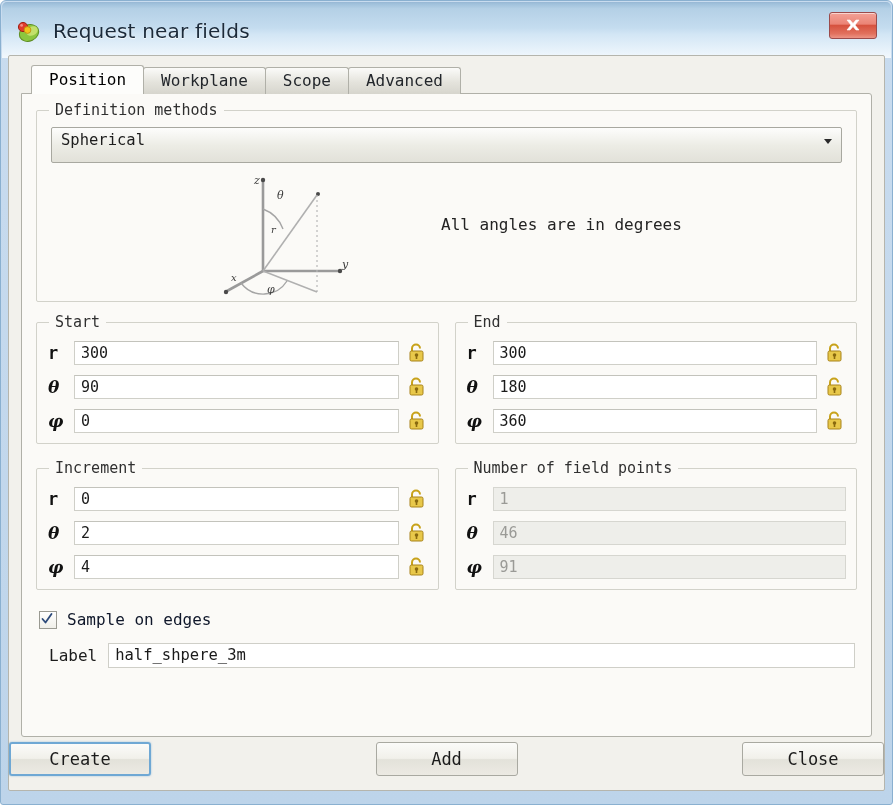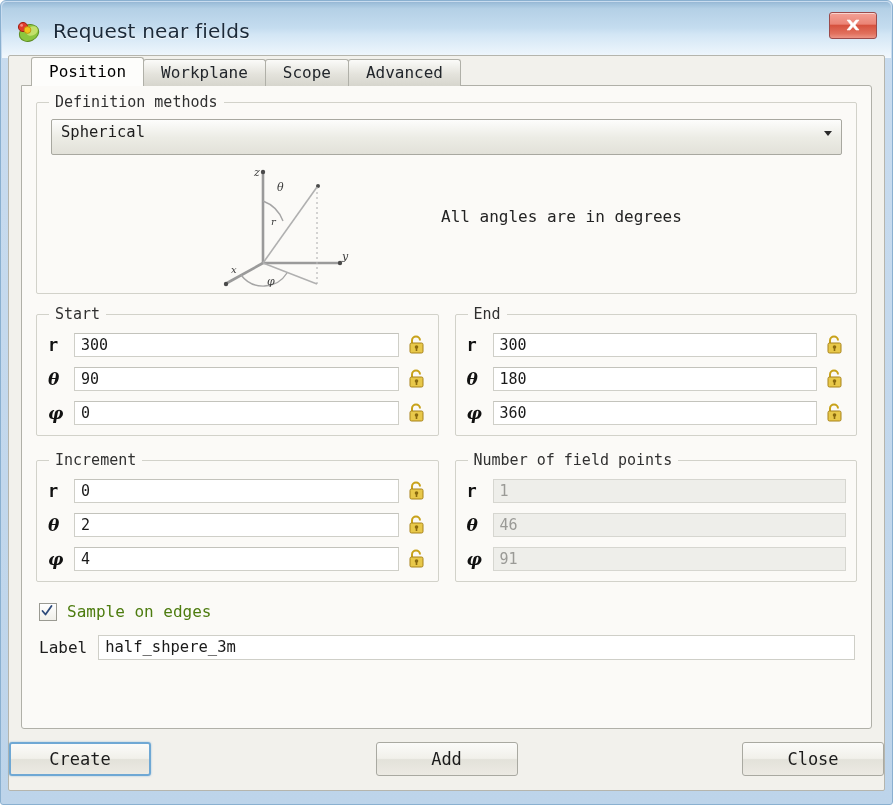--- a/index.html
+++ b/index.html
@@ -77,21 +77,21 @@
 
   
   #dialog-body {
     position: relative;
     z-index: 2;
     height: 736px;
     background: #f2f1ec;
     border: 1px solid #b5b5ad;
     border-radius: 2px;
     box-sizing: border-box;
-    padding: 2px 12px 0 12px;
+    padding: 10px 12px 0 12px;
   }
 
   
   #tab-strip {
     position: relative;
     height: 28px;
     margin-left: 10px;
     display: flex;
     align-items: flex-end;
     z-index: 3;
@@ -270,31 +270,31 @@
   #sample-checkbox {
     width: 16px; height: 16px;
     border: 1px solid #9a9a92;
     background: linear-gradient(to bottom,#ffffff,#f0efe9);
     position: relative;
     cursor: pointer;
     flex: 0 0 16px;
   }
   #checkbox-row .cb-label {
     font-size: 16px;
-    color: #4d7c0f;
+    color: #0f172a;
     margin-left: 10px;
     white-space: nowrap;
   }
 
   
   #label-row {
     display: flex;
     align-items: center;
     margin-top: 14px;
-    margin-left: 3px;
+    margin-left: 13px;
   }
   #label-row .lbl {
     font-size: 16px;
     color: #1c1c1c;
     margin-right: 11px;
     white-space: nowrap;
   }
   #label-input {
     flex: 1 1 auto;
     height: 25px;

